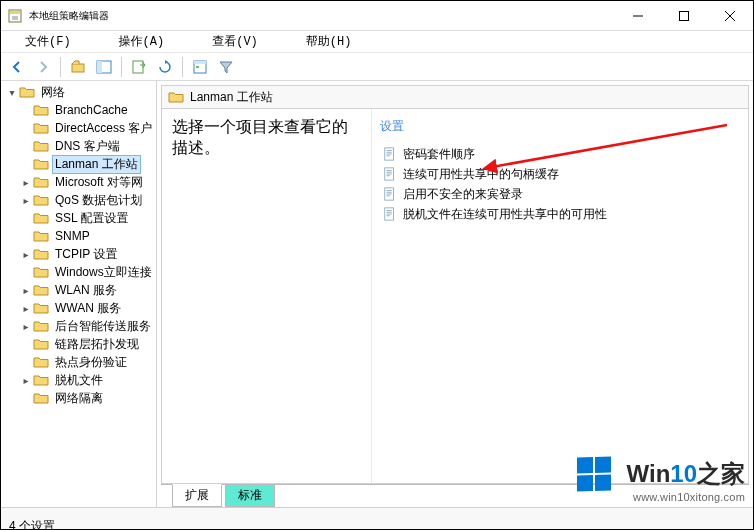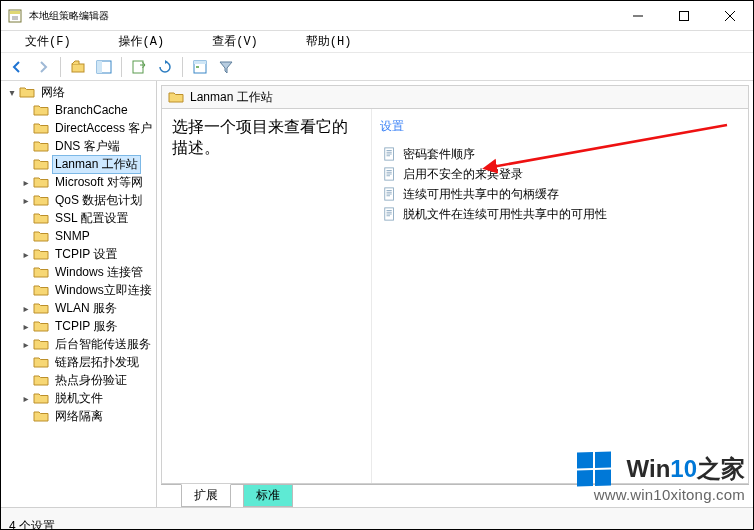--- a/index.html
+++ b/index.html
@@ -45,21 +45,21 @@
   .path-header { height:24px; background:#f8f8f8; border-bottom:1px solid #d0d0d0; display:flex; align-items:center; padding:0 6px; font-size:12px; margin:4px 4px 0 4px; border:1px solid #d0d0d0; }
   .path-header .folder { width:16px; height:16px; margin-right:6px; display:flex;}
   .content-body { flex:1; display:flex; margin:0 4px 0 4px; border:1px solid #d0d0d0; border-top:none; position:relative; }
   .desc-col { width:210px; padding:8px 10px; font-size:16px; border-right:1px solid #eaeaea; }
   .list-col { flex:1; padding:6px 8px; font-size:12px; }
   .list-col .col-head { color:#3b82f6; margin-bottom:6px; padding:3px 0;}
   .setting-row { display:flex; align-items:center; height:20px; padding:0 2px; }
   .setting-row .sicon { width:16px; height:16px; margin-right:5px; display:flex; align-items:center; justify-content:center;}
 
   
-  .tabs { height:22px; display:flex; align-items:flex-end; padding-left:8px; gap:12px; }
+  .tabs { height:22px; display:flex; align-items:flex-end; padding-left:8px; gap:3px; }
   .tabs .tab { font-size:12px; padding:2px 12px 2px 12px; border:1px solid #bbb; border-top:none; background:#5eead4; position:relative; top:0; }
   .tabs .tab.active { background:#fff; border-top:1px solid #fff; }
   .tabs .spacer { width:4px; }
   .tabs-line { border-top:1px solid #bbb; margin:0 4px; }
 
   
   .statusbar { height:38px; border-top:1px solid #d0d0d0; display:flex; align-items:center; padding:0 8px; font-size:12px; background:#f8f8f8; }
 
   
   .tree-pane::-webkit-scrollbar { width:16px; }
@@ -70,21 +70,21 @@
   
   .arrow-anno { position:absolute; pointer-events:none; }
 
   
   .watermark { position:absolute; right:8px; bottom:26px; text-align:right; pointer-events:none; }
   .watermark .logo { display:flex; align-items:center; justify-content:flex-end; gap:16px; }
   .watermark .winlogo { width:34px; height:34px; display:grid; grid-template-columns:1fr 1fr; grid-template-rows:1fr 1fr; gap:2px; transform: perspective(120px) skewY(-2deg);}
   .watermark .winlogo div { background:#0078d7; }
   .watermark .brand { font-size:24px; font-weight:600; color:#2a2a2a;}
   .watermark .brand b { color:#0078d7; font-weight:700;}
-  .watermark .sub { font-size:15px; color:#666; letter-spacing:0.2px; }
+  .watermark .sub { font-size:11px; color:#666; letter-spacing:0.2px; }
 </style>
 </head>
 <body>
 
 <div class="titlebar">
   <span class="app-icon">
     <svg viewBox="0 0 16 16">
         <rect x="2" y="2" width="12" height="12" fill="#fff" stroke="#7a7a3b"></rect>
         <rect x="3" y="3" width="10" height="3" fill="#e0d873"></rect>
         <path d="M5 9h6M5 11h6" stroke="#888"></path>
@@ -265,48 +265,39 @@
               </span>
               <span class="label">TCPIP 设置</span>
             </div>
             <div class="row">
               <span class="exp blank">▸</span>
               <span class="folder">
                 <svg viewBox="0 0 16 16">
                   <path d="M1 4 h5 l1.5 1.5 H15 V13 H1 Z" fill="#f7d774" stroke="#bc8f2a"></path>
                 </svg>
               </span>
-              <span class="label">Windows 连接管</span>
-            </div>
-            <div class="row">
-              <span class="exp blank">▸</span>
-              <span class="folder">
-                <svg viewBox="0 0 16 16">
-                  <path d="M1 4 h5 l1.5 1.5 H15 V13 H1 Z" fill="#f7d774" stroke="#bc8f2a"></path>
-                </svg>
-              </span>
               <span class="label">Windows立即连接</span>
             </div>
             <div class="row">
               <span class="exp">▸</span>
               <span class="folder">
                 <svg viewBox="0 0 16 16">
                   <path d="M1 4 h5 l1.5 1.5 H15 V13 H1 Z" fill="#f7d774" stroke="#bc8f2a"></path>
                 </svg>
               </span>
               <span class="label">WLAN 服务</span>
             </div>
             <div class="row">
               <span class="exp">▸</span>
               <span class="folder">
                 <svg viewBox="0 0 16 16">
                   <path d="M1 4 h5 l1.5 1.5 H15 V13 H1 Z" fill="#f7d774" stroke="#bc8f2a"></path>
                 </svg>
               </span>
-              <span class="label">TCPIP 服务</span>
+              <span class="label">WWAN 服务</span>
             </div>
             <div class="row">
               <span class="exp">▸</span>
               <span class="folder">
                 <svg viewBox="0 0 16 16">
                   <path d="M1 4 h5 l1.5 1.5 H15 V13 H1 Z" fill="#f7d774" stroke="#bc8f2a"></path>
                 </svg>
               </span>
               <span class="label">后台智能传送服务</span>
             </div>
@@ -376,30 +367,30 @@
               </span>
               <span>密码套件顺序</span>
             </div>
             <div class="setting-row">
               <span class="sicon">
                 <svg width="14" height="14" viewBox="0 0 16 16">
                   <rect x="2" y="1" width="10" height="14" fill="#fff" stroke="#8aa8c0"></rect>
                   <path d="M4 4h6M4 6h6M4 8h6M4 10h4" stroke="#8aa8c0"></path>
                 </svg>
               </span>
-              <span>启用不安全的来宾登录</span>
+              <span>连续可用性共享中的句柄缓存</span>
             </div>
             <div class="setting-row">
               <span class="sicon">
                 <svg width="14" height="14" viewBox="0 0 16 16">
                   <rect x="2" y="1" width="10" height="14" fill="#fff" stroke="#8aa8c0"></rect>
                   <path d="M4 4h6M4 6h6M4 8h6M4 10h4" stroke="#8aa8c0"></path>
                 </svg>
               </span>
-              <span>连续可用性共享中的句柄缓存</span>
+              <span>启用不安全的来宾登录</span>
             </div>
             <div class="setting-row">
               <span class="sicon">
                 <svg width="14" height="14" viewBox="0 0 16 16">
                   <rect x="2" y="1" width="10" height="14" fill="#fff" stroke="#8aa8c0"></rect>
                   <path d="M4 4h6M4 6h6M4 8h6M4 10h4" stroke="#8aa8c0"></path>
                 </svg>
               </span>
               <span>脱机文件在连续可用性共享中的可用性</span>
             </div>

